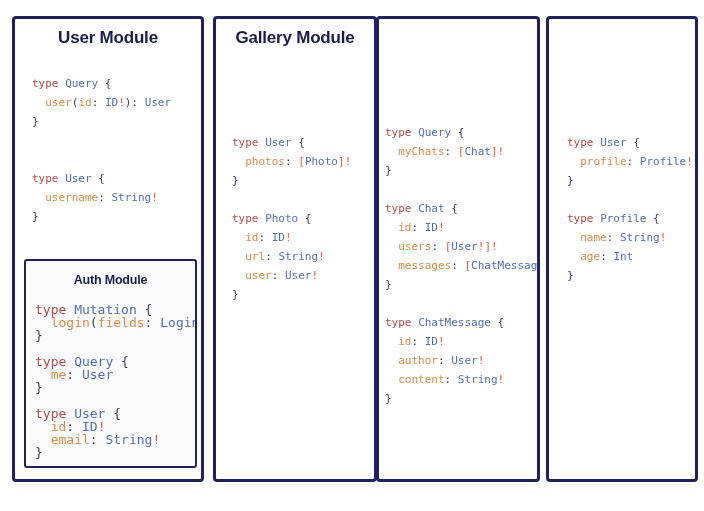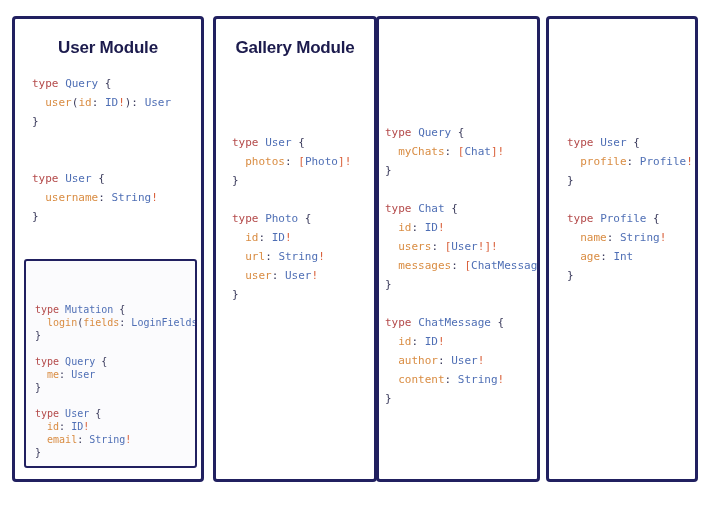--- a/index.html
+++ b/index.html
@@ -38,36 +38,36 @@
   }
 
   
   #card-user    { left: 12px;  top: 16px; width: 192px; height: 466px; }
   #card-gallery { left: 213px; top: 16px; width: 164px; height: 466px; }
   #card-chat    { left: 376px; top: 16px; width: 164px; height: 466px; }
   #card-profile { left: 546px; top: 16px; width: 152px; height: 466px; }
 
   .title-main {
     font-size: 17px;
-    margin-top: 19px;
+    margin-top: 9px;
     margin-bottom: 0;
   }
 
   
   .code {
     font-family: "DejaVu Sans Mono", "Liberation Mono", monospace;
     font-size: 11px;
     line-height: 19px;
     white-space: pre;
     color: #3b3b5c;
   }
 
   .code-small {
     font-family: "DejaVu Sans Mono", "Liberation Mono", monospace;
-    font-size: 10px;
+    font-size: 13px;
     line-height: 13px;
     white-space: pre;
     color: #3b3b5c;
   }
 
   
   .kw   { color: #b44a4a; }       
   .tn   { color: #4f6fb5; }       
   .fld  { color: #d98c42; }       
   .pn   { color: #3b3b5c; }       
@@ -128,20 +128,21 @@
 </head>
 <body>
 
 <div id="board">
 
   <div class="card" id="card-user">
     <div class="card-title title-main">User Module</div>
     <div class="code" id="user-code"><div><span class="kw">type </span><span class="tn">Query</span><span class="pn"> {</span></div><div><span class="pn">  </span><span class="fld">user</span><span class="pn">(</span><span class="fld">id</span><span class="pn">: </span><span class="sc">ID</span><span class="bang">!</span><span class="pn">): </span><span class="tn">User</span></div><div><span class="pn">}</span></div><div>&nbsp;</div><div>&nbsp;</div><div><span class="kw">type </span><span class="tn">User</span><span class="pn"> {</span></div><div><span class="pn">  </span><span class="fld">username</span><span class="pn">: </span><span class="sc">String</span><span class="bang">!</span></div><div><span class="pn">}</span></div></div>
 
     <div id="card-auth">
+      <div class="card-title title-sub">Auth Module</div>
       <div class="code-small" id="auth-code"><div><span class="kw">type </span><span class="tn">Mutation</span><span class="pn"> {</span></div><div><span class="pn">  </span><span class="fld">login</span><span class="pn">(</span><span class="fld">fields</span><span class="pn">: </span><span class="tn">LoginFields</span><span class="pn">): </span><span class="tn">User</span></div><div><span class="pn">}</span></div><div>&nbsp;</div><div><span class="kw">type </span><span class="tn">Query</span><span class="pn"> {</span></div><div><span class="pn">  </span><span class="fld">me</span><span class="pn">: </span><span class="tn">User</span></div><div><span class="pn">}</span></div><div>&nbsp;</div><div><span class="kw">type </span><span class="tn">User</span><span class="pn"> {</span></div><div><span class="pn">  </span><span class="fld">id</span><span class="pn">: </span><span class="sc">ID</span><span class="bang">!</span></div><div><span class="pn">  </span><span class="fld">email</span><span class="pn">: </span><span class="sc">String</span><span class="bang">!</span></div><div><span class="pn">}</span></div></div>
     </div>
   </div>
 
   <div class="card" id="card-gallery">
     <div class="card-title title-main">Gallery Module</div>
     <div class="code" id="gallery-code"><div><span class="kw">type </span><span class="tn">User</span><span class="pn"> {</span></div><div><span class="pn">  </span><span class="fld">photos</span><span class="pn">: </span><span class="bang">[</span><span class="tn">Photo</span><span class="bang">]</span><span class="bang">!</span></div><div><span class="pn">}</span></div><div>&nbsp;</div><div><span class="kw">type </span><span class="tn">Photo</span><span class="pn"> {</span></div><div><span class="pn">  </span><span class="fld">id</span><span class="pn">: </span><span class="sc">ID</span><span class="bang">!</span></div><div><span class="pn">  </span><span class="fld">url</span><span class="pn">: </span><span class="sc">String</span><span class="bang">!</span></div><div><span class="pn">  </span><span class="fld">user</span><span class="pn">: </span><span class="tn">User</span><span class="bang">!</span></div><div><span class="pn">}</span></div></div>
   </div>
 
   <div class="card" id="card-chat">

